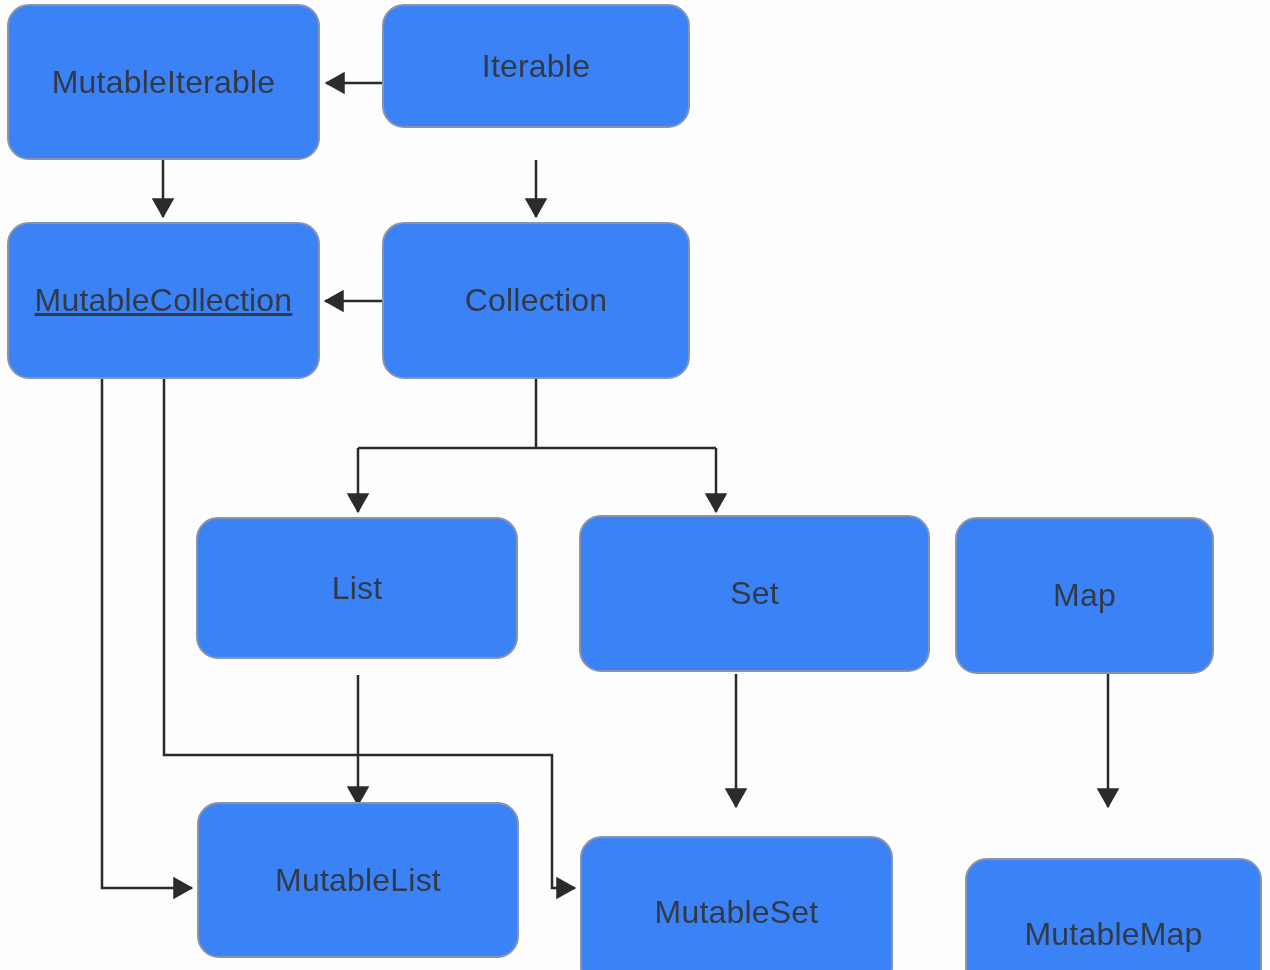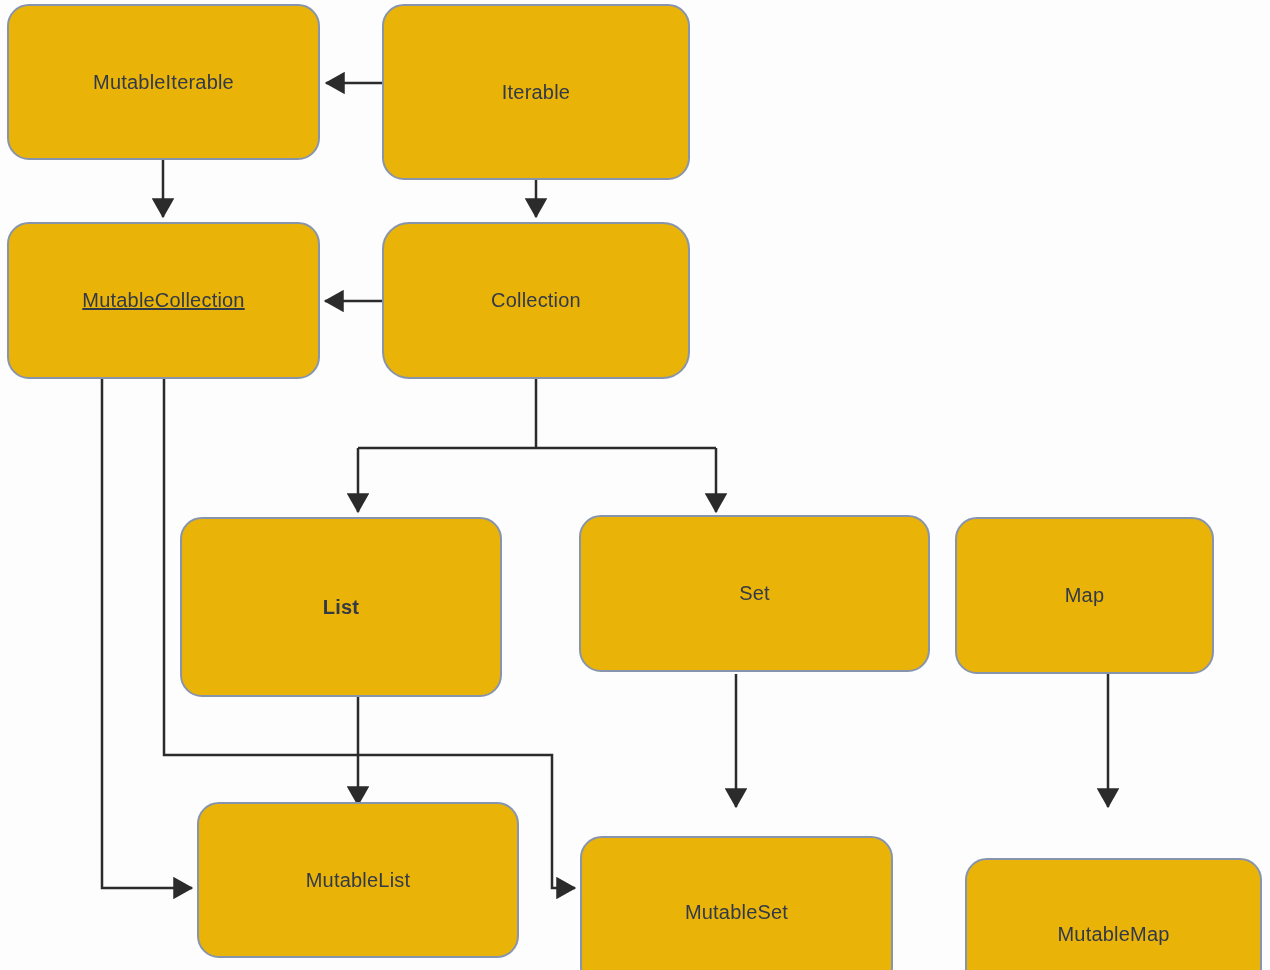--- a/index.html
+++ b/index.html
@@ -18,37 +18,37 @@
   .arrow-layer {
     position: absolute;
     left: 0;
     top: 0;
     width: 1270px;
     height: 970px;
   }
   .node {
     position: absolute;
     box-sizing: border-box;
-    background: #eab308;
+    background: #3b82f6;
     border: 2.5px solid #8695ad;
     border-radius: 22px;
     display: flex;
     align-items: center;
     justify-content: center;
     color: #333a47;
-    font-size: 20px;
+    font-size: 32px;
     letter-spacing: 0.2px;
     white-space: nowrap;
   }
   
   #n-mutable-iterable   { left: 7px;   top: 4px;   width: 313px; height: 156px; }
-  #n-iterable           { left: 382px; top: 4px;   width: 308px; height: 176px; }
+  #n-iterable           { left: 382px; top: 4px;   width: 308px; height: 124px; }
   #n-mutable-collection { left: 7px;   top: 222px; width: 313px; height: 157px; text-decoration: underline; }
-  #n-collection         { left: 382px; top: 222px; width: 308px; height: 157px; border-radius: 27px; }
-  #n-list               { left: 180px; top: 517px; width: 322px; height: 180px; font-weight: bold; }
+  #n-collection         { left: 382px; top: 222px; width: 308px; height: 157px; }
+  #n-list               { left: 196px; top: 517px; width: 322px; height: 142px; }
   #n-set                { left: 579px; top: 515px; width: 351px; height: 157px; }
   #n-map                { left: 955px; top: 517px; width: 259px; height: 157px; }
   #n-mutable-list       { left: 197px; top: 802px; width: 322px; height: 156px; }
   #n-mutable-set        { left: 580px; top: 812px; width: 313px; height: 153px; margin-top: 24px; }
   #n-mutable-map        { left: 965px; top: 812px; width: 297px; height: 153px; margin-top: 46px; }
 
   .edge {
     fill: none;
     stroke: #2b2b2b;
     stroke-width: 2.5;

